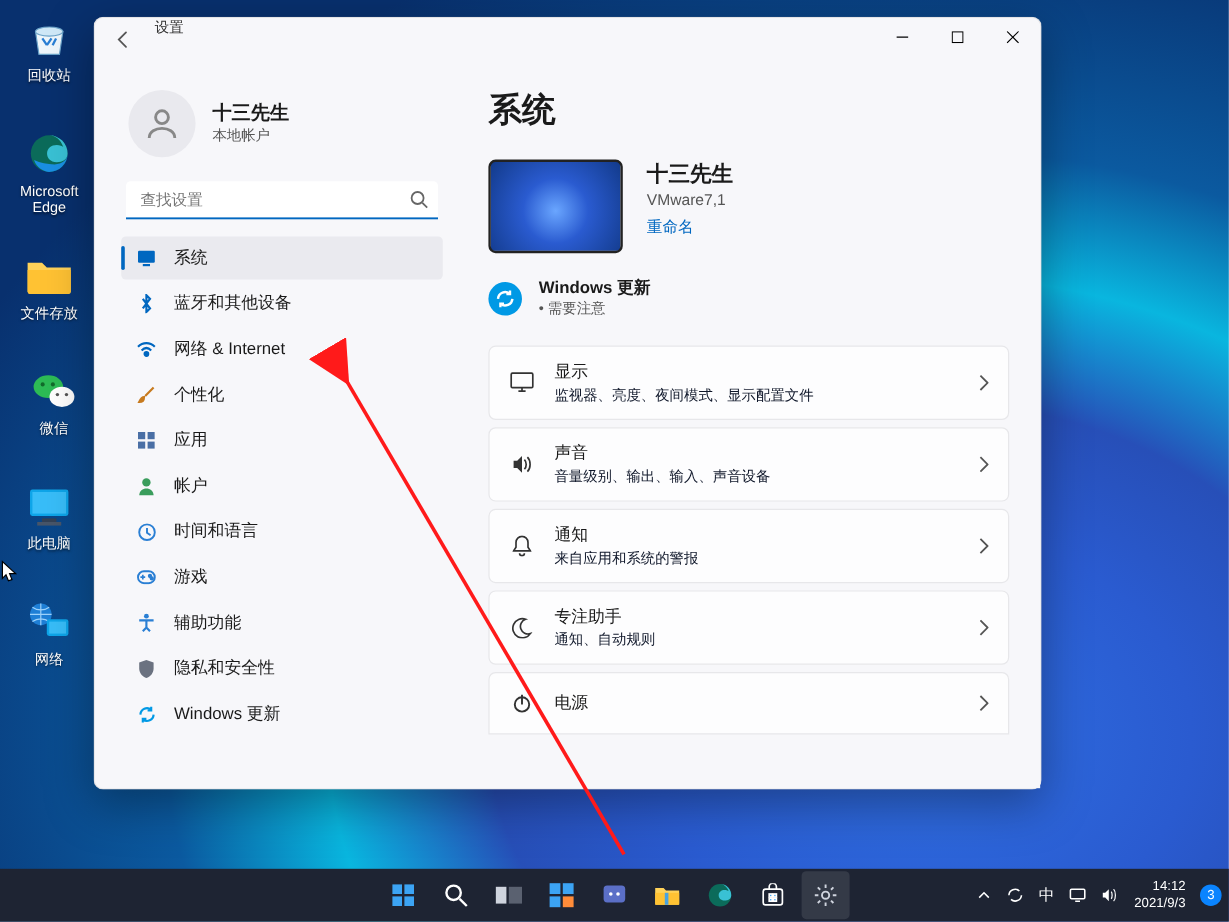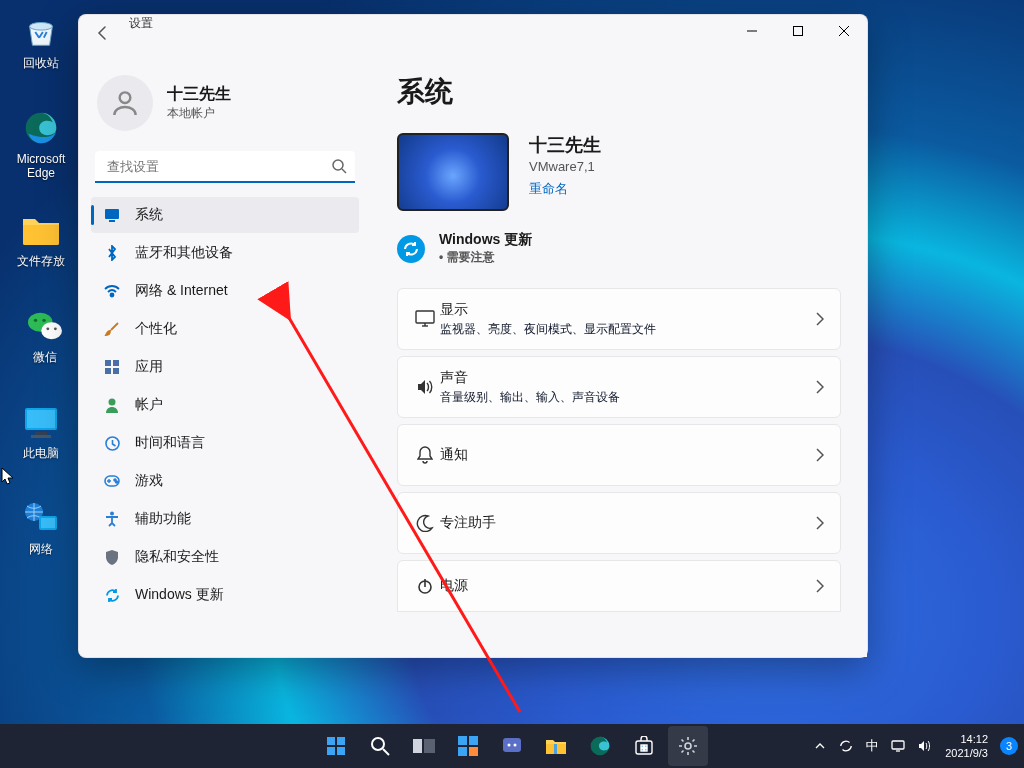--- a/index.html
+++ b/index.html
@@ -29,21 +29,21 @@
     position: absolute; left: 78px; top: 14px; width: 790px; height: 644px;
     background: #f7f7fa; border-radius: 8px; box-shadow: 0 12px 40px rgba(0,0,0,.35);
     display: flex; flex-direction: column; border: 1px solid rgba(0,0,0,.08);
   }
   .titlebar { height: 40px; display: flex; align-items: flex-start; position: relative; }
   .tb-back { width: 36px; height: 36px; margin-left: 6px; display: flex; align-items: center; justify-content: center; border-radius: 4px; }
   .tb-title { font-size: 12px; color: #333; margin-left: 8px; }
   .winctrls { position: absolute; right: 0; top: 0; display: flex; }
   .winctrls .wc { width: 46px; height: 32px; display: flex; align-items: center; justify-content: center; }
 
-  .wcontent { flex: 1; display: flex; overflow: hidden; }
+  .wcontent { flex: 1; display: flex; overflow: hidden; margin-left: 10px; }
   .sidebar { width: 292px; padding: 10px 10px 10px 10px; display: flex; flex-direction: column; gap: 6px; }
   .user-row { display: flex; align-items: center; gap: 14px; padding: 10px 8px 14px 8px; }
   .avatar { width: 56px; height: 56px; border-radius: 50%; background: #e9e9ee; display: flex; align-items: center; justify-content: center; }
   .user-name { font-size: 16px; font-weight: 600; color: #1a1a1a; }
   .user-sub { font-size: 12px; color: #555; }
   .search-wrap { position: relative; margin: 0 6px 8px 6px; }
   .search-input { width: 100%; height: 32px; border: none; border-bottom: 2px solid #0067c0; background: #fff; padding: 0 32px 0 12px; font-size: 13px; border-radius: 4px 4px 0 0; }
   .search-ic { position: absolute; right: 8px; top: 7px; color: #666; }
   .nav { display: flex; flex-direction: column; gap: 2px; padding: 0 2px; }
   .nav-item { display: flex; align-items: center; gap: 14px; height: 36px; padding: 0 12px; border-radius: 4px; font-size: 14px; color: #1a1a1a; position: relative; }
@@ -54,23 +54,23 @@
   .main { flex: 1; padding: 10px 26px 0 26px; overflow-y: hidden; background: #f7f7fa; }
   .page-title { font-size: 28px; font-weight: 600; color: #1a1a1a; margin: 8px 0 22px 0; }
   .hero { display: flex; gap: 20px; align-items: flex-start; margin-bottom: 20px; }
   .hero-thumb { width: 112px; height: 78px; border-radius: 6px; border: 2px solid #222; background: radial-gradient(circle at 50% 55%, #6aa6ff 0%, #2a5bd0 40%, #123a8a 100%); }
   .hero-info .hn { font-size: 18px; font-weight: 600; color: #1a1a1a; }
   .hero-info .hs { font-size: 13px; color: #555; margin-top: 2px; }
   .hero-info .hl { font-size: 13px; color: #0067c0; margin-top: 6px; display: inline-block; }
   .update-row { display: flex; align-items: center; gap: 14px; margin: 4px 0 22px 0; }
   .upd-icon { width: 28px; height: 28px; border-radius: 50%; background: #0099e5; display: flex; align-items: center; justify-content: center; color: #fff; }
   .upd-title { font-size: 14px; font-weight: 600; color: #1a1a1a; }
-  .upd-sub { font-size: 12px; color: #555; font-weight: bold; }
+  .upd-sub { font-size: 12px; color: #555; }
   .cards { display: flex; flex-direction: column; gap: 6px; }
-  .card { background: #fdfdfe; border: 1px solid #e7e7ea; border-radius: 6px; height: 62px; display: flex; align-items: center; padding: 0 16px; gap: 4px; }
+  .card { background: #fdfdfe; border: 1px solid #e7e7ea; border-radius: 6px; height: 62px; display: flex; align-items: center; padding: 0 16px; gap: 16px; }
   .card.cut { height: 52px; border-bottom-left-radius: 0; border-bottom-right-radius: 0; }
   .card-ic { width: 22px; display: flex; justify-content: center; color: #333; }
   .card-body { flex: 1; }
   .card-title { font-size: 14px; color: #1a1a1a; }
   .card-sub { font-size: 12px; color: #0f172a; margin-top: 2px; }
   .card-chev { color: #555; }
 
   
   .arrow-svg { position: absolute; left: 0; top: 0; width: 1024px; height: 768px; pointer-events: none; }
 
@@ -358,35 +358,37 @@
             </span>
           </div>
           <div class="card">
             <span class="card-ic">
               <svg width="16" height="18" viewBox="0 0 16 18" fill="none" stroke="#333" stroke-width="1.4">
                 <path d="M8 1a5 5 0 0 1 5 5v4l2 3H1l2-3V6a5 5 0 0 1 5-5zM6 15a2 2 0 0 0 4 0"></path>
               </svg>
             </span>
             <div class="card-body">
               <div class="card-title">通知</div>
+              <div class="card-sub">来自应用和系统的警报</div>
             </div>
             <span class="card-chev">
               <svg width="8" height="14" viewBox="0 0 8 14">
                 <path d="M1 1l6 6-6 6" stroke="#555" fill="none" stroke-width="1.5"></path>
               </svg>
             </span>
           </div>
           <div class="card">
             <span class="card-ic">
               <svg width="18" height="18" viewBox="0 0 18 18" fill="none" stroke="#333" stroke-width="1.4">
                 <path d="M12 2a8 8 0 1 0 4 12 6 6 0 0 1-4-12z"></path>
               </svg>
             </span>
             <div class="card-body">
               <div class="card-title">专注助手</div>
+              <div class="card-sub">通知、自动规则</div>
             </div>
             <span class="card-chev">
               <svg width="8" height="14" viewBox="0 0 8 14">
                 <path d="M1 1l6 6-6 6" stroke="#555" fill="none" stroke-width="1.5"></path>
               </svg>
             </span>
           </div>
           <div class="card cut">
             <span class="card-ic">
               <svg width="16" height="18" viewBox="0 0 16 18" fill="none" stroke="#333" stroke-width="1.6">

